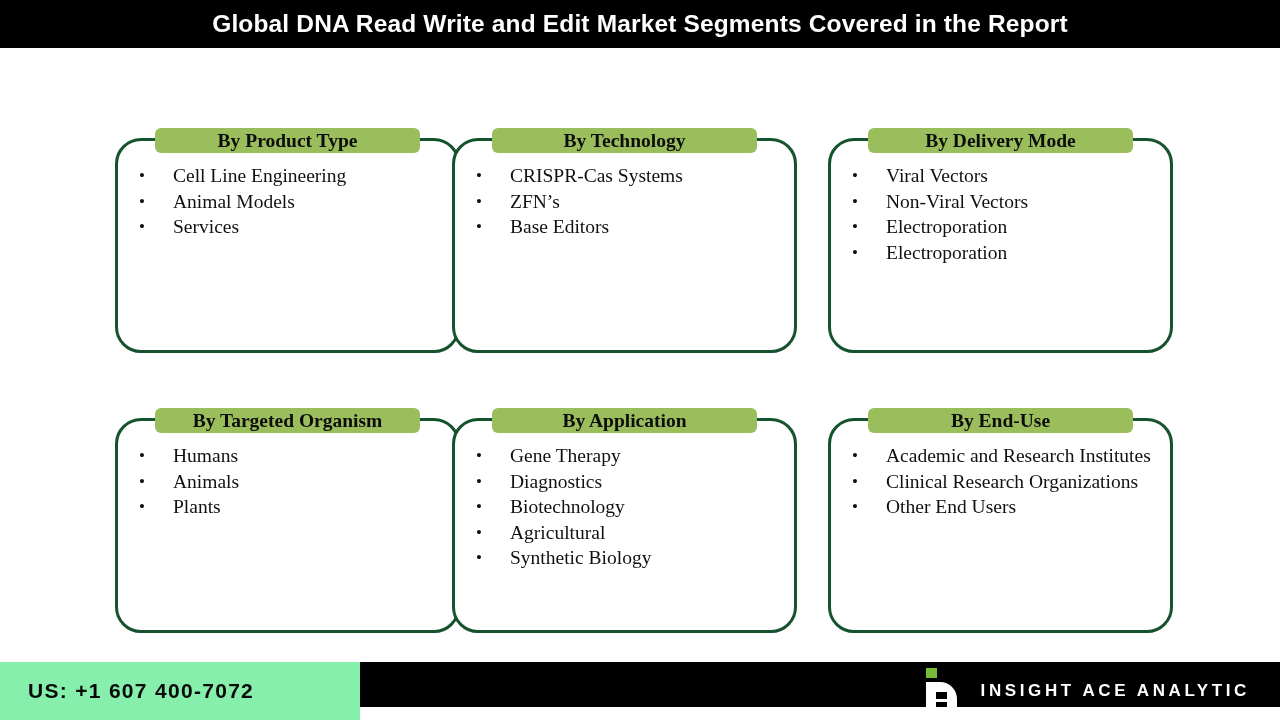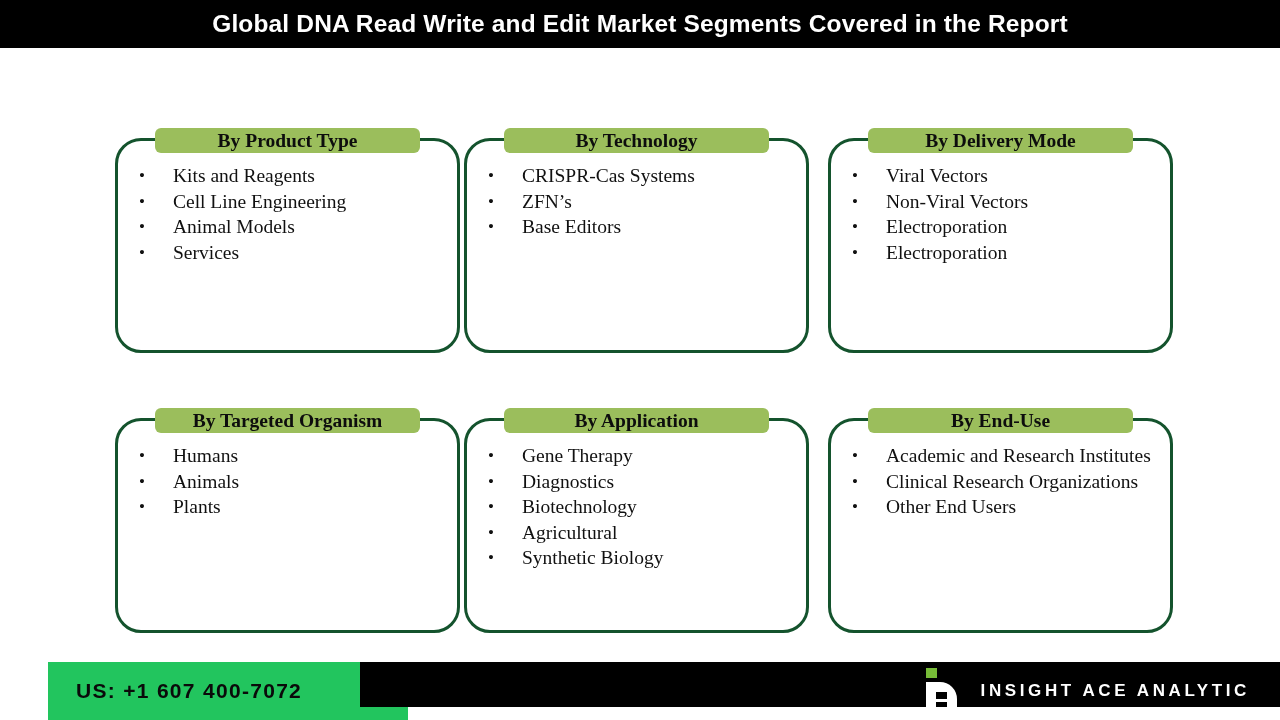--- a/index.html
+++ b/index.html
@@ -48,21 +48,21 @@
     width: 345px;
     height: 215px;
     box-sizing: border-box;
     border: 3px solid #14532d;
     border-radius: 26px;
     background: #ffffff;
   }
   .card.r1 { top: 80px; }
   .card.r2 { top: 360px; }
   .card.c1 { left: 115px; }
-  .card.c2 { left: 464px; }
+  .card.c2 { left: 452px; }
   .card.c3 { left: 828px; }
 
   .card-header {
     position: absolute;
     left: 37px;
     right: 37px;
     top: -13px;
     height: 25px;
     background: #9BBE5C;
     border-radius: 6px;
@@ -112,24 +112,23 @@
     left: 0;
     top: 662px;
     width: 1280px;
     height: 58px;
   }
   .footer-green {
     position: absolute;
     left: 0; top: 0;
     width: 360px;
     height: 58px;
-    background: #22c55e;
-    display: flex;
-    align-items: center;
-    margin-left: 48px;
+    background: #86efac;
+    display: flex;
+    align-items: center;
   }
   .footer-phone {
     margin-left: 28px;
     color: #0a0a0a;
     font-family: "Liberation Sans", sans-serif;
     font-weight: bold;
     font-size: 21px;
     letter-spacing: 1.3px;
     white-space: nowrap;
   }
@@ -172,21 +171,20 @@
   <div class="title-text">Global DNA Read Write and Edit Market Segments Covered in the Report</div>
 </div>
 
 <div class="board">
 
   <div class="card r1 c1">
     <div class="card-header">
       <div class="card-header-text">By Product Type</div>
     </div>
     <ul class="card-list">
-      <li>Kits and Reagents</li>
       <li>Cell Line Engineering</li>
       <li>Animal Models</li>
       <li>Services</li>
     </ul>
   </div>
 
   <div class="card r1 c2">
     <div class="card-header">
       <div class="card-header-text">By Technology</div>
     </div>

